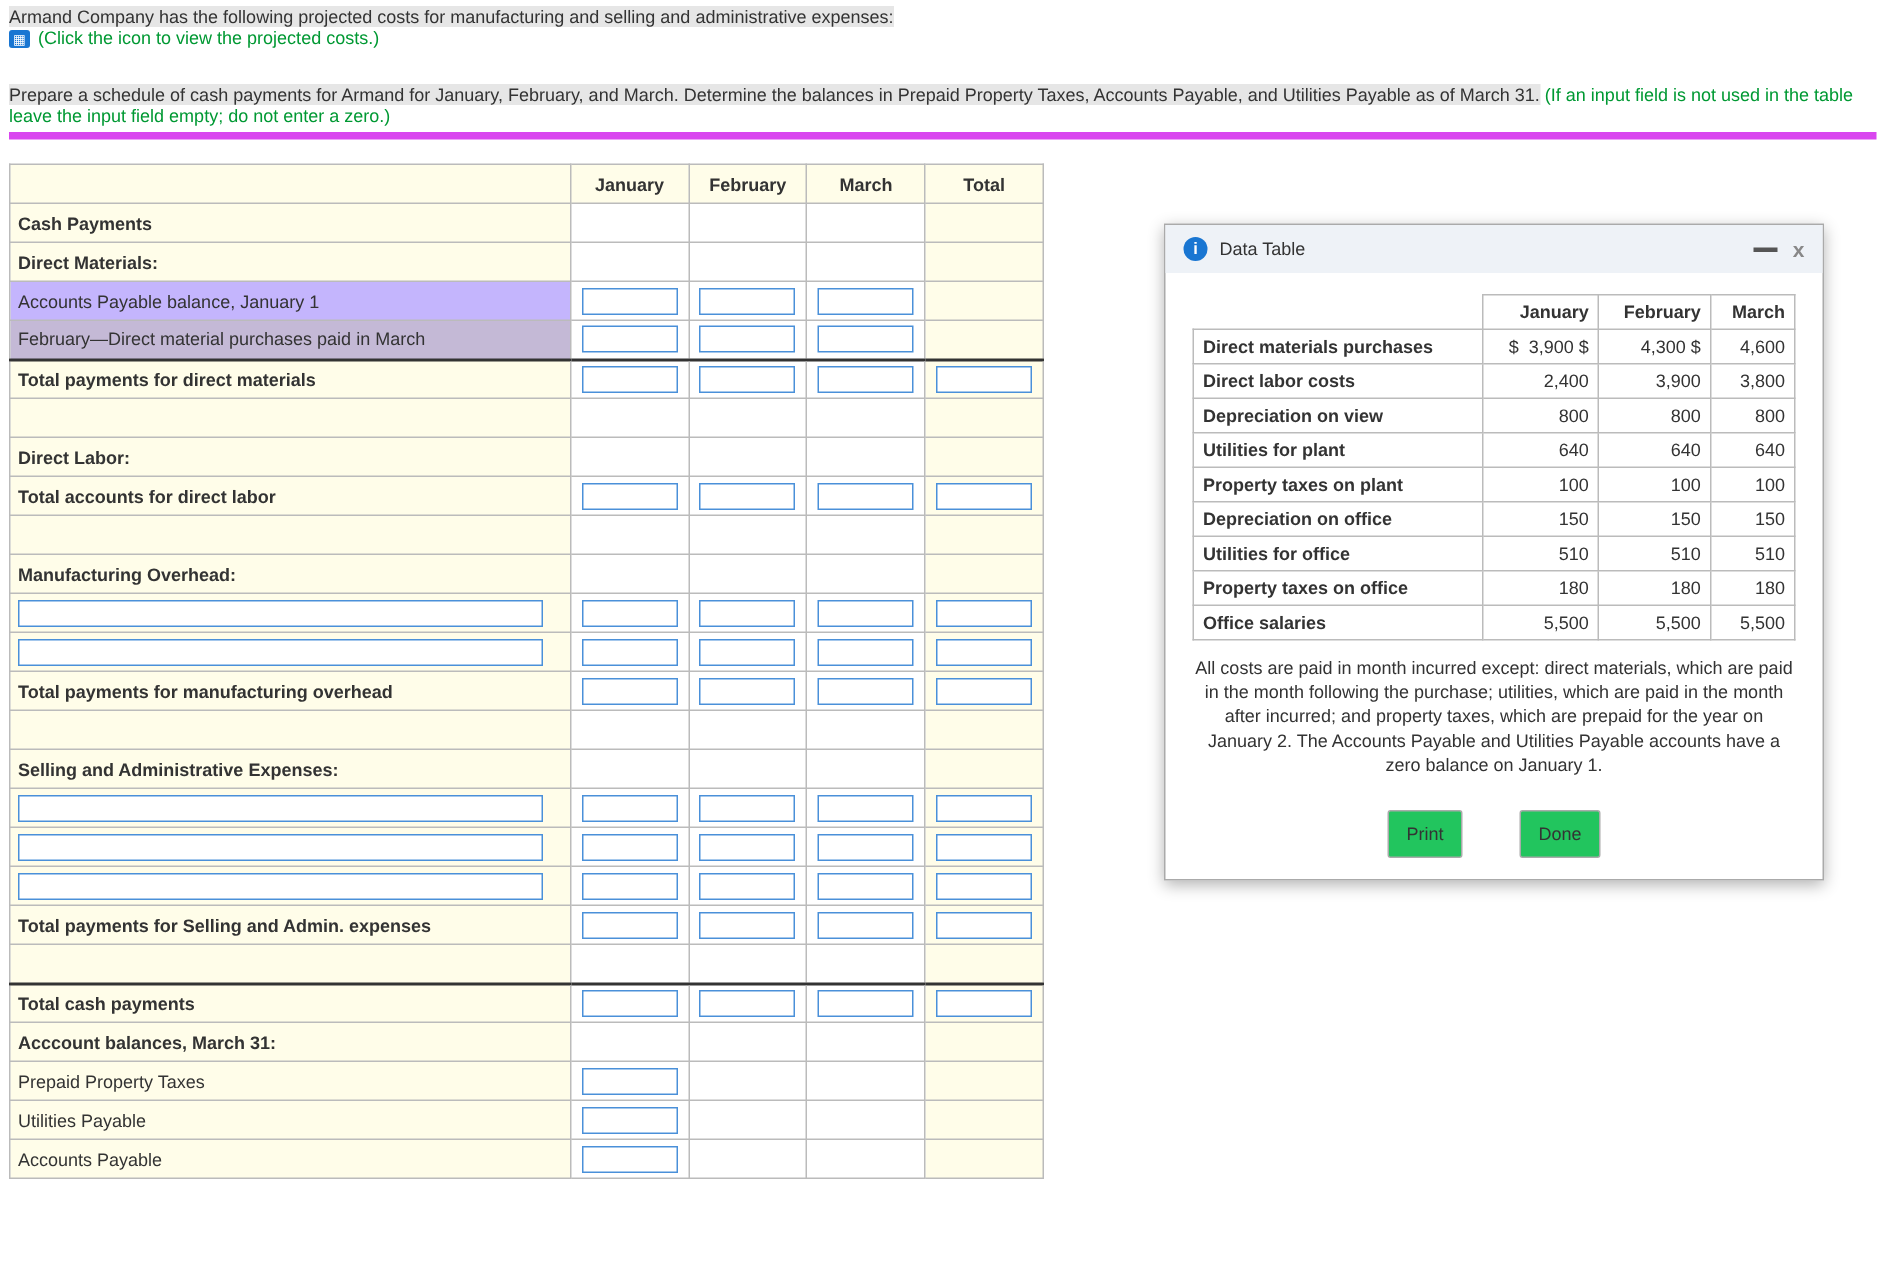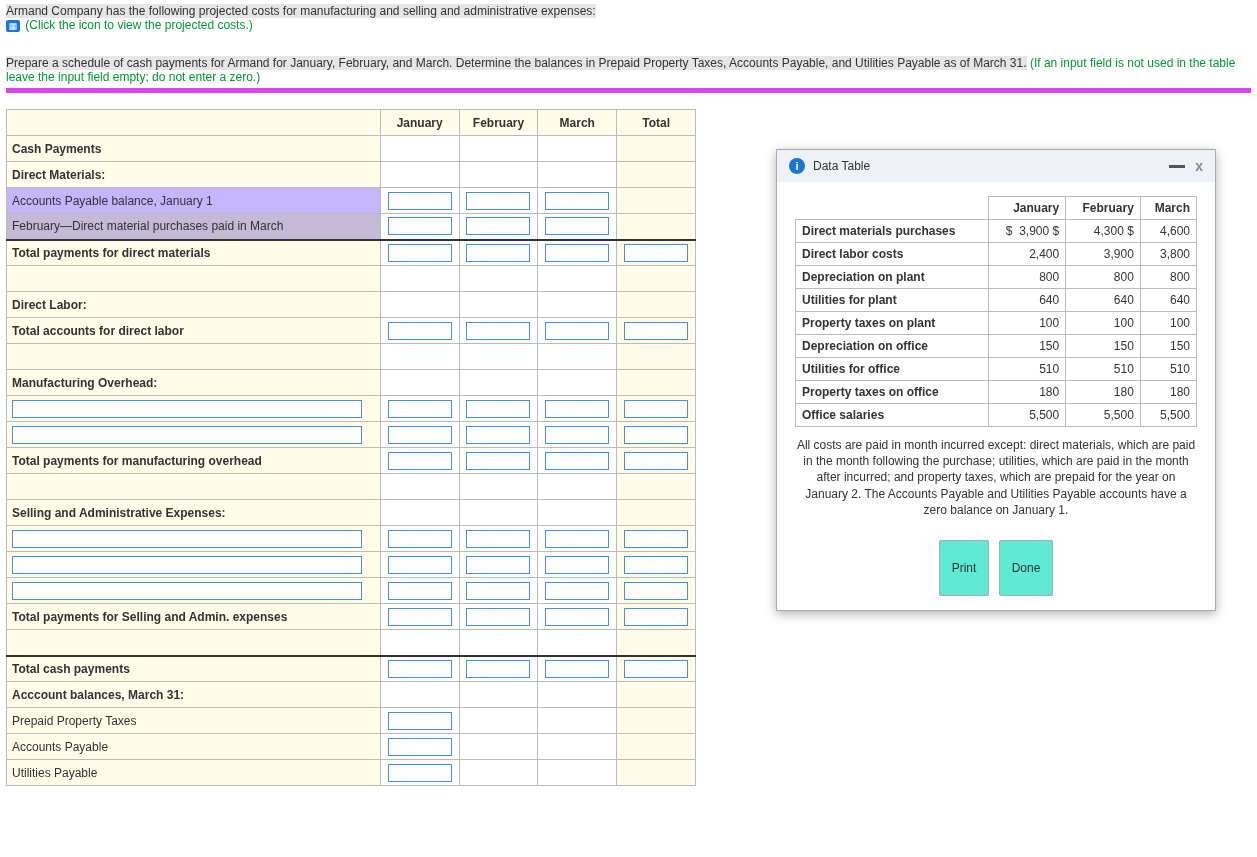--- a/index.html
+++ b/index.html
@@ -31,21 +31,21 @@
   .modal-header .minbtn { width:16px; height:3px; background:#555; margin-right:10px;}
   .modal-header .closebtn { font-size:14px; color:#888; cursor:pointer; font-weight:bold; }
   .modal-body { padding: 14px 18px; }
   table.datatable { border-collapse: collapse; width:100%; font-size:12px; }
   table.datatable td, table.datatable th { border:1px solid #bbb; padding:4px 6px; }
   table.datatable th { text-align: right; font-weight:bold;}
   table.datatable td.rowlbl { font-weight:bold; text-align:left; }
   table.datatable td.val { text-align:right; }
   .modal-note { margin-top:10px; font-size:12px; line-height:1.35;text-align:center; }
   .modal-footer { text-align:center; padding: 8px 0 14px 0; }
-  .btn { display:inline-block; padding:20px 12px; border:1px solid #aaa; background:#5eead4; margin:0 3px; font-size:12px; cursor:pointer; border-radius:2px;}
+  .btn { display:inline-block; padding:8px 12px; border:1px solid #aaa; background:#22c55e; margin:0 17px; font-size:12px; cursor:pointer; border-radius:2px;}
 </style>
 </head>
 <body>
 
 <div class="main">
   <div><span class="hl">Armand Company has the following projected costs for manufacturing and selling and administrative expenses:</span></div>
   <div>
     <span class="linkicon">▦</span>
     <span class="greenlink">(Click the icon to view the projected costs.)</span>
   </div>
@@ -220,28 +220,28 @@
               <td class="totcol"></td>
             </tr>
         <tr>
           <td class="label">Prepaid Property Taxes</td>
           <td class="num"><input class="cellinput" style=""></td>
           <td class="num"></td>
               <td class="num"></td>
               <td class="totcol"></td>
         </tr>
         <tr>
+          <td class="label">Utilities Payable</td>
+          <td class="num"><input class="cellinput" style=""></td>
+          <td class="num"></td>
+              <td class="num"></td>
+              <td class="totcol"></td>
+        </tr>
+        <tr>
           <td class="label">Accounts Payable</td>
-          <td class="num"><input class="cellinput" style=""></td>
-          <td class="num"></td>
-              <td class="num"></td>
-              <td class="totcol"></td>
-        </tr>
-        <tr>
-          <td class="label">Utilities Payable</td>
           <td class="num"><input class="cellinput" style=""></td>
           <td class="num"></td>
               <td class="num"></td>
               <td class="totcol"></td>
         </tr>
       </tbody>
         </table>
     </div>
 
     <div class="modal">
@@ -267,21 +267,21 @@
             <td class="val"><span>4,300</span> <span>$</span></td>
             <td class="val">4,600</td>
           </tr>
           <tr>
                 <td class="rowlbl">Direct labor costs</td>
                 <td class="val">2,400</td>
                 <td class="val">3,900</td>
                 <td class="val">3,800</td>
               </tr>
           <tr>
-                <td class="rowlbl">Depreciation on plant</td>
+                <td class="rowlbl">Depreciation on view</td>
                 <td class="val">800</td>
                 <td class="val">800</td>
                 <td class="val">800</td>
               </tr>
           <tr>
                 <td class="rowlbl">Utilities for plant</td>
                 <td class="val">640</td>
                 <td class="val">640</td>
                 <td class="val">640</td>
               </tr>

